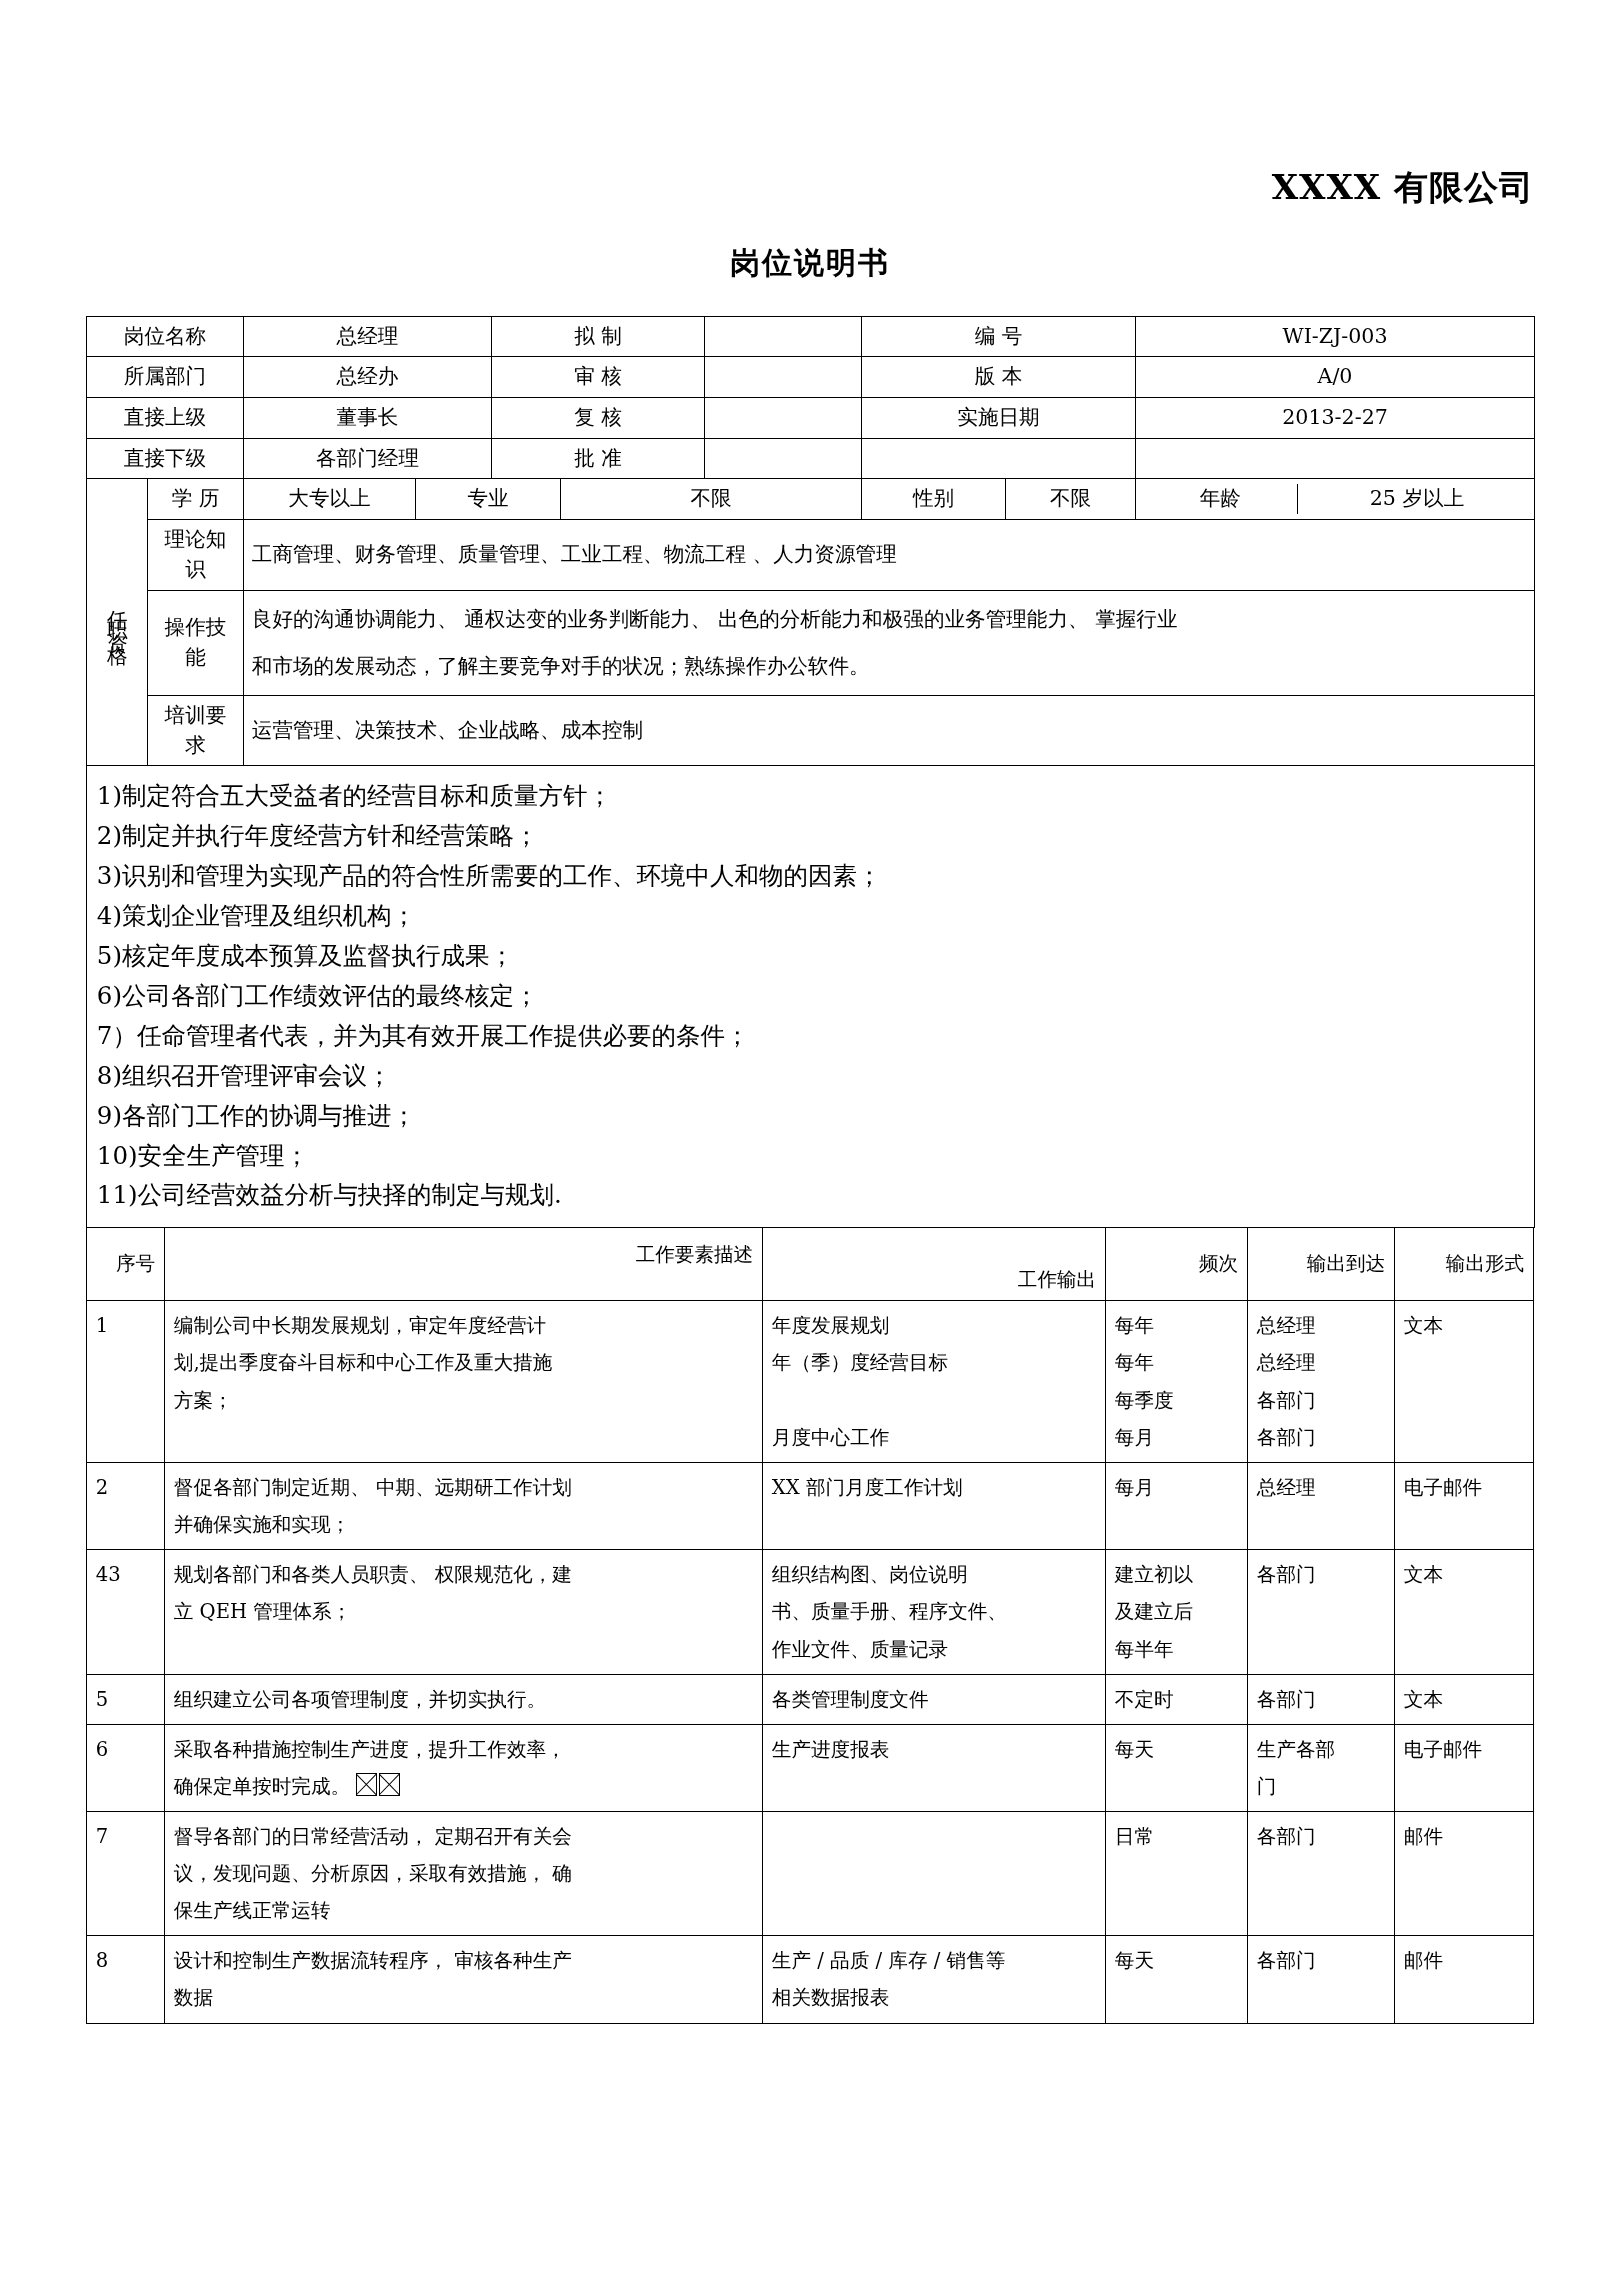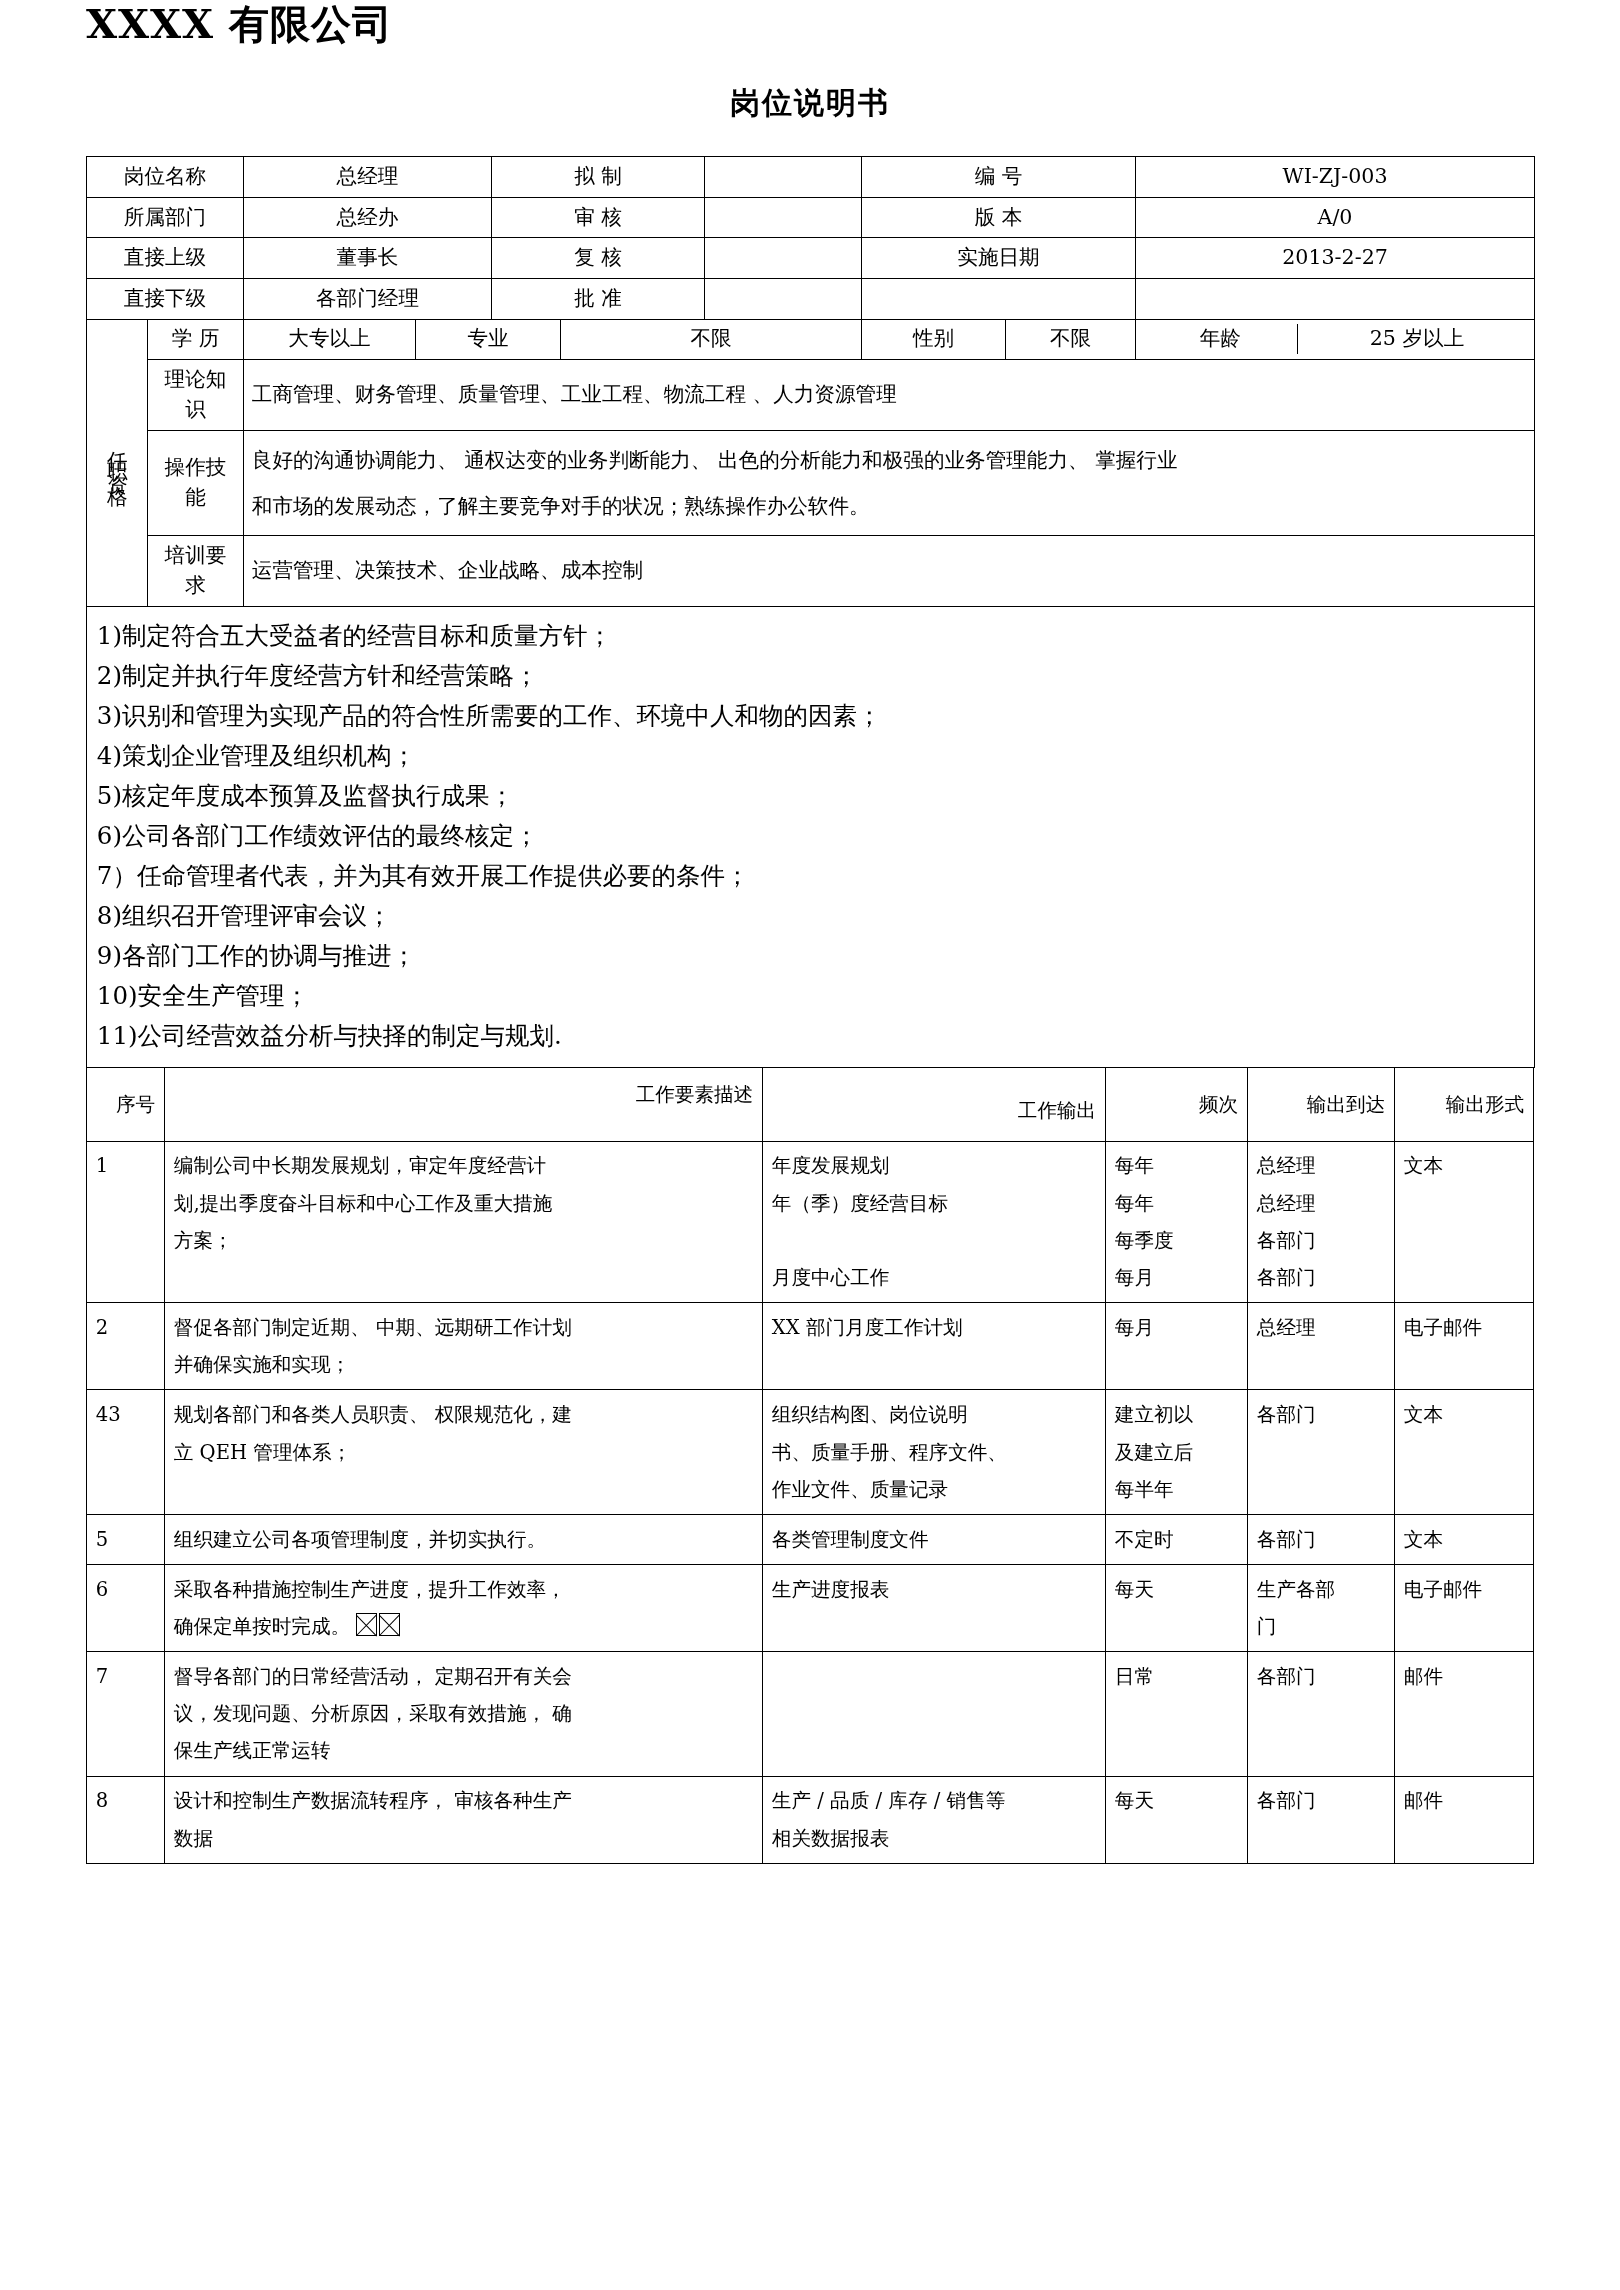--- a/index.html
+++ b/index.html
@@ -16,24 +16,25 @@
     overflow: hidden;
   }
   .page {
     width: 1620px;
     height: 2291px;
     box-sizing: border-box;
     padding: 0 86px;
     position: relative;
   }
   .doc-title {
-    text-align: left;
-    font-size: 40px;
+    text-align: right;
+    font-size: 34px;
     font-weight: bold;
     letter-spacing: 1px;
+    margin-top: 167px;
     line-height: 1.2;
   }
   .doc-subtitle {
     text-align: center;
     font-size: 30px;
     font-weight: bold;
     letter-spacing: 2px;
     margin-top: 37px;
     margin-bottom: 35px;
     line-height: 1.2;
@@ -100,21 +101,21 @@
   table.tasks td.num {
     text-align: left;
     vertical-align: top;
   }
   .hdr-desc {
     position: relative;
     top: -9.8px;
   }
   .hdr-out {
     position: relative;
-    top: 6px;
+    top: 16px;
   }
   .tofu {
     display: inline-block;
     width: 18.6px;
     height: 20.6px;
     border: 1.4px solid #000;
     position: relative;
     vertical-align: -2.9px;
     margin-right: 2px;
   }

